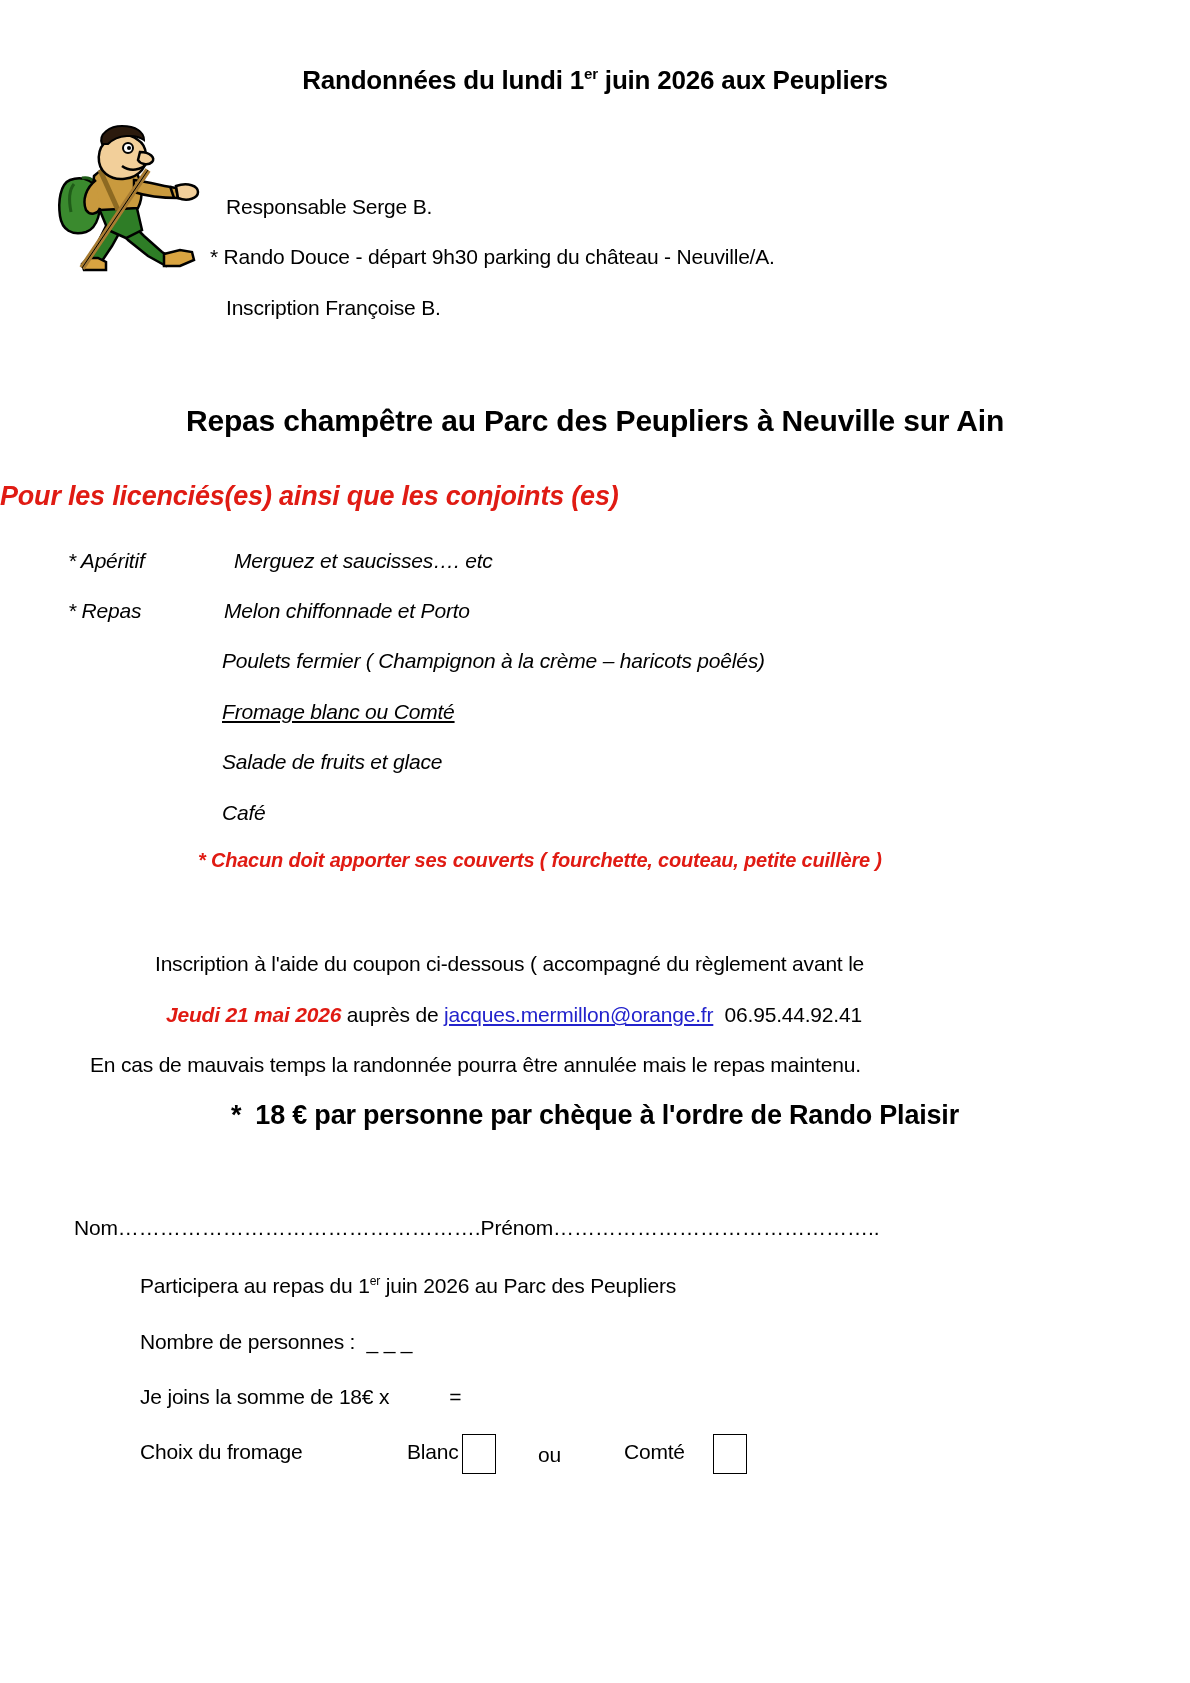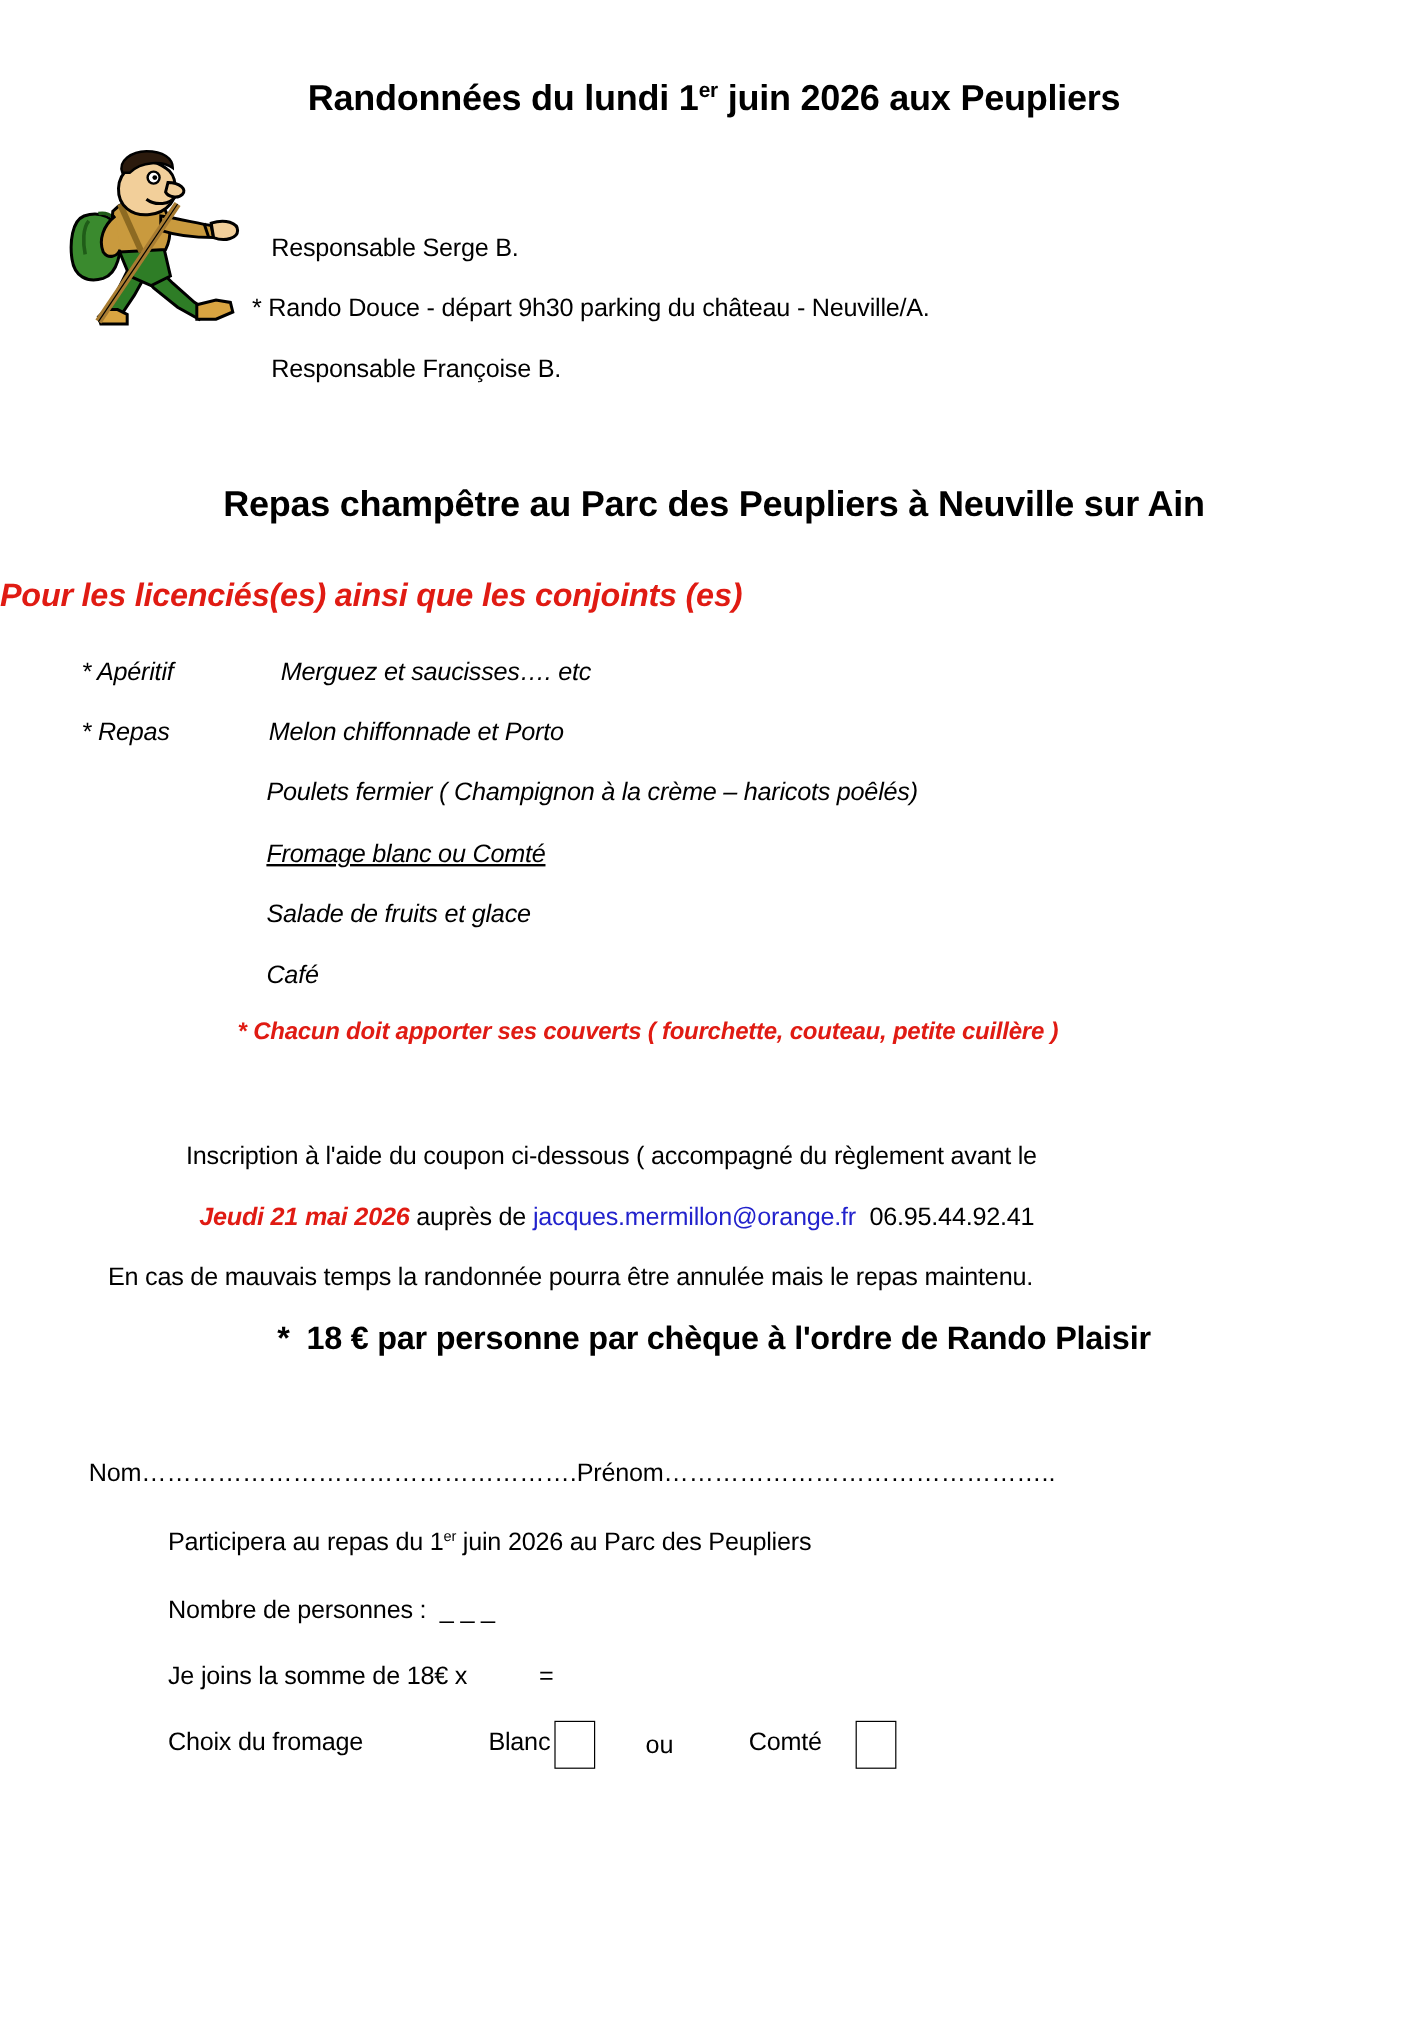--- a/index.html
+++ b/index.html
@@ -39,21 +39,21 @@
     font-size: 0.58em;
     vertical-align: super;
     line-height: 0;
   }
 
   
   #title {
     left: 0; right: 0;
     top: 66px;
     text-align: center;
-    font-size: 30px;
+    font-size: 26px;
     font-weight: bold;
     white-space: nowrap;
   }
 
   
   #hiker {
     position: absolute;
     left: 52px;
     top: 118px;
     width: 152px;
@@ -160,42 +160,42 @@
     <circle cx="77" cy="30" r="2" fill="#000"></circle>
 
     <path d="M70 48 C78 54 90 52 94 46" fill="none" stroke="#000" stroke-width="2.5"></path>
 
     <path d="M96 52 L30 150" fill="none" stroke="#a87c32" stroke-width="6"></path>
     <path d="M96 52 L30 150" fill="none" stroke="#000" stroke-width="1"></path>
   </svg>
 
   <div class="txt rando-line" style="left:226px; top:195px;">Responsable Serge B.</div>
   <div class="txt rando-line" style="left:210px; top:245px;">*   Rando Douce - départ 9h30   parking du château - Neuville/A.</div>
-  <div class="txt rando-line" style="left:226px; top:296px;">Responsable Françoise B.</div>
+  <div class="txt rando-line" style="left:226px; top:296px;">Inscription Françoise B.</div>
 
   <div class="txt bold" id="repas-title">Repas champêtre au Parc des Peupliers à Neuville sur Ain</div>
   <div class="txt" id="licencies">Pour les licenciés(es) ainsi que les conjoints (es)</div>
 
   <div class="txt menu-line" style="left:68px; top:549px;">*  Apéritif</div>
   <div class="txt menu-line" style="left:234px; top:549px;">Merguez et saucisses…. etc</div>
 
   <div class="txt menu-line" style="left:68px; top:599px;">*  Repas</div>
   <div class="txt menu-line" style="left:224px; top:599px;">Melon chiffonnade et Porto</div>
 
   <div class="txt menu-line" style="left:222px; top:649px;">Poulets fermier ( Champignon à la crème – haricots poêlés)</div>
   <div class="txt menu-line" style="left:222px; top:700px;text-decoration:underline;">Fromage blanc ou Comté</div>
   <div class="txt menu-line" style="left:222px; top:750px;">Salade de fruits et glace</div>
   <div class="txt menu-line" style="left:222px; top:801px;">Café</div>
 
   <div class="txt note-red" style="left:155px; top:849px;margin-left:43px;">* Chacun doit apporter ses couverts ( fourchette, couteau,  petite cuillère )</div>
 
 
   <div class="txt para" style="left:155px; top:952px;">Inscription à l'aide du coupon ci-dessous ( accompagné du règlement avant le</div>
 
-  <div class="txt para" style="left:166px; top:1003px;"><span class="bold ital red">Jeudi 21 mai 2026</span><span> auprès de </span><span class="blue" style="">jacques.mermillon@orange.fr</span><span>&nbsp;&nbsp;</span><span>06.95.44.92.41</span></div>
+  <div class="txt para" style="left:166px; top:1003px;"><span class="bold ital red">Jeudi 21 mai 2026</span><span> auprès de </span><span class="blue" style="text-decoration:underline;">jacques.mermillon@orange.fr</span><span>&nbsp;&nbsp;</span><span>06.95.44.92.41</span></div>
 
   <div class="txt para" style="left:90px; top:1053px;">En cas de mauvais temps la randonnée pourra être annulée mais le repas maintenu.</div>
 
   <div class="txt bold" id="price"><span class="star">*</span><span>18 € par personne   par chèque à l'ordre de Rando Plaisir</span></div>
 
   <div class="txt coupon-line" style="left:74px; top:1216px;"><span>Nom</span><span class="dots">…………………………………………….</span><span>Prénom</span><span class="dots">………………………………………..</span></div>
 
   <div class="txt coupon-line" style="left:140px; top:1274px;"><span>Participera au repas du 1</span><sup class="er">er</sup><span> juin 2026 au Parc des Peupliers</span></div>
 
   <div class="txt coupon-line" style="left:140px; top:1330px;"><span>Nombre de personnes :</span><span>&nbsp;&nbsp;</span><span>_ _ _</span></div>

